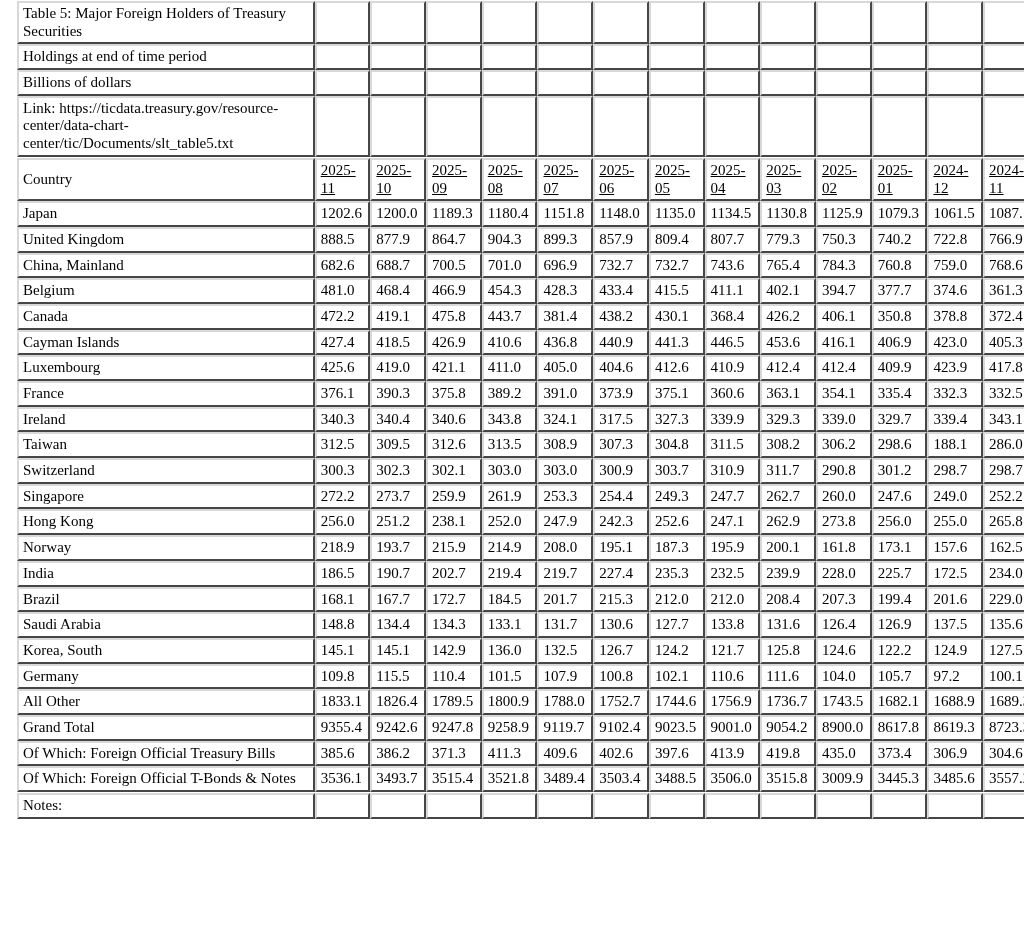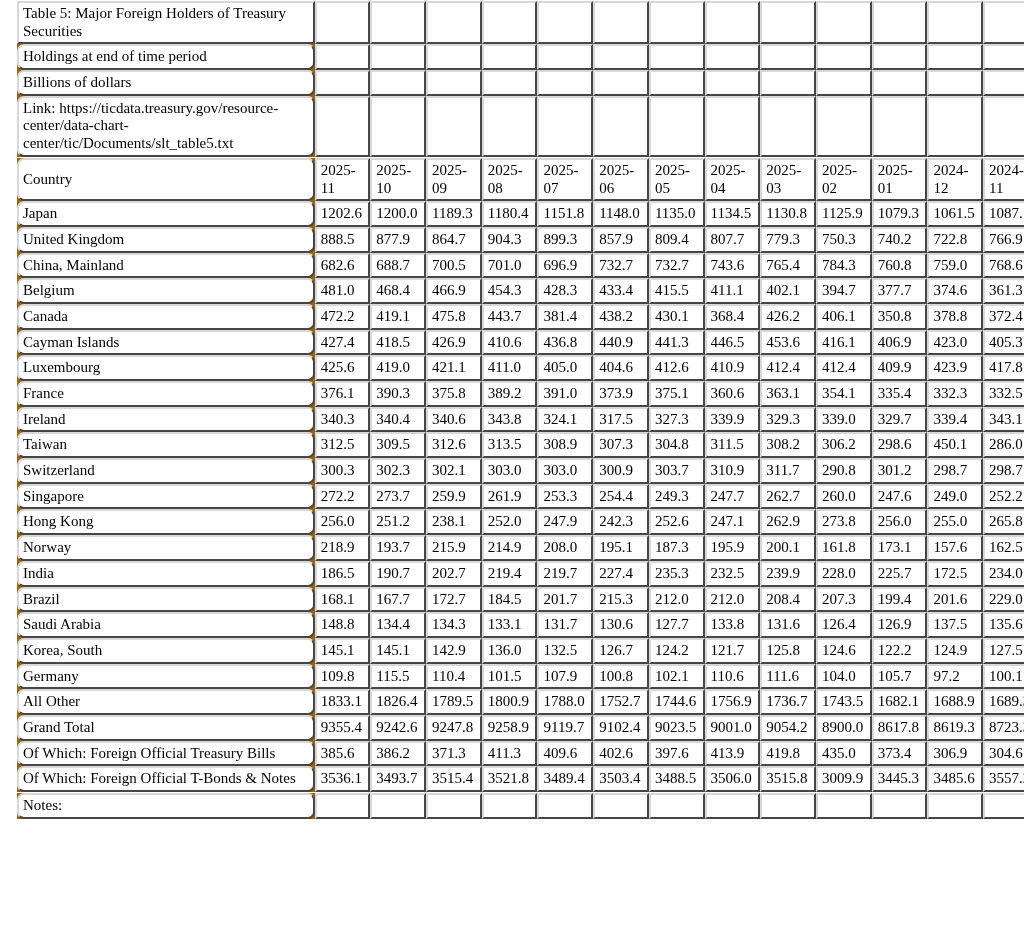--- a/index.html
+++ b/index.html
@@ -49,31 +49,31 @@
   th.title-cell {
     font-weight: bold;
     text-align: center;
     font-size: 15.5px;
     line-height: 1.2;
     padding: 3px 4px 3px 4px;
   }
 
   td.label-cell {
     text-align: left;
-    border-radius: 7px;
   }
 
   td.num {
     text-align: left;
     white-space: nowrap;
   }
 
   td.hdr-period {
     text-align: left;
     line-height: 1.18;
+    text-decoration: underline;
   }
 
   col.c-country { width: 297px; }
   col.c-data    { width: 55.6px; }
 </style>
 </head>
 <body>
 
 <div class="table-wrap">
 
@@ -346,21 +346,21 @@
           <td class="num">309.5</td>
           <td class="num">312.6</td>
           <td class="num">313.5</td>
           <td class="num">308.9</td>
           <td class="num">307.3</td>
           <td class="num">304.8</td>
           <td class="num">311.5</td>
           <td class="num">308.2</td>
           <td class="num">306.2</td>
           <td class="num">298.6</td>
-          <td class="num">450.1</td>
+          <td class="num">188.1</td>
           <td class="num">286.0</td>
         </tr>
         <tr>
           <td class="label-cell">Switzerland</td>
           <td class="num">300.3</td>
           <td class="num">302.3</td>
           <td class="num">302.1</td>
           <td class="num">303.0</td>
           <td class="num">303.0</td>
           <td class="num">300.9</td>

